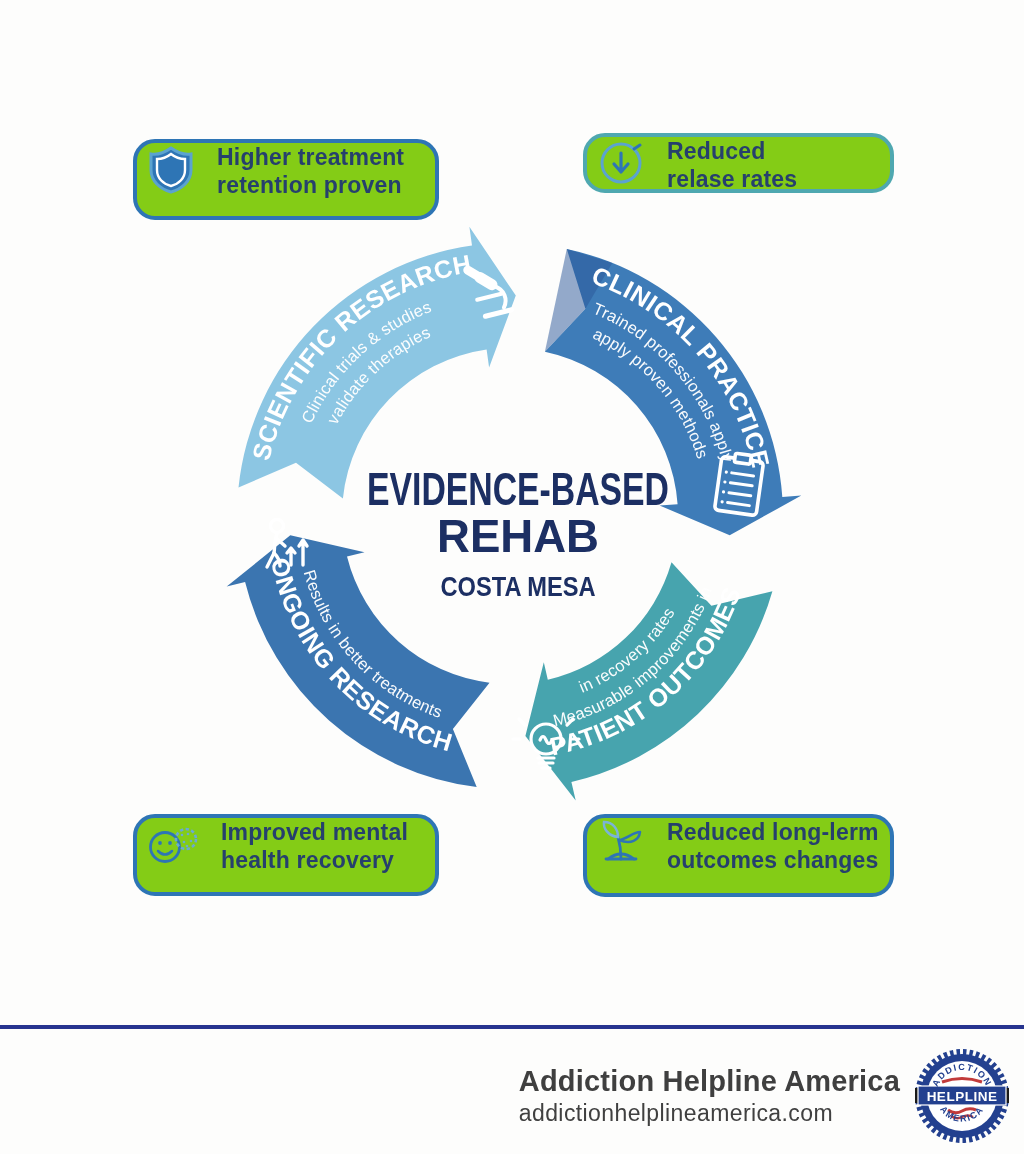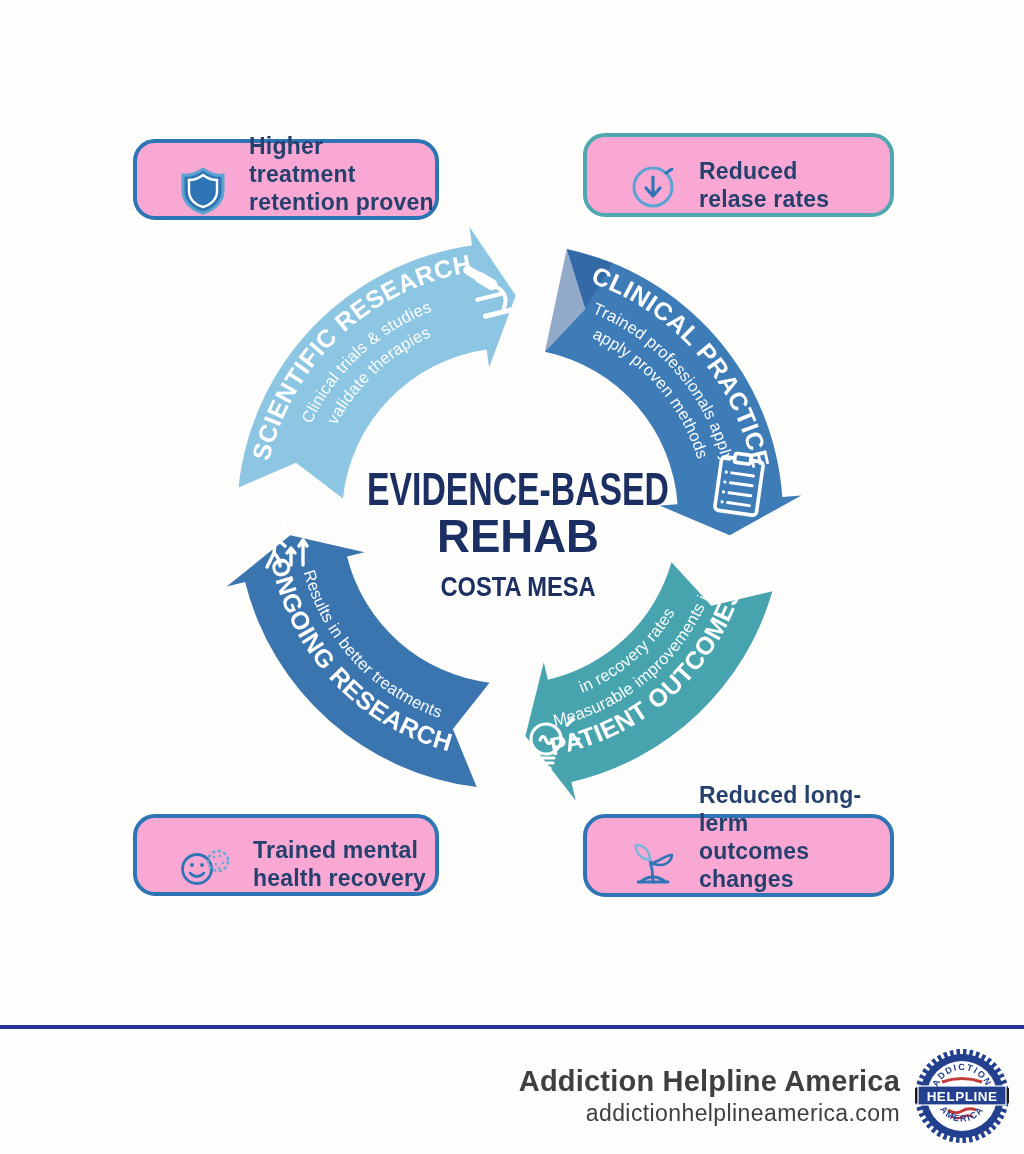--- a/index.html
+++ b/index.html
@@ -1,33 +1,33 @@
 <!DOCTYPE html>
 <html><head>
 <meta charset="utf-8">
 <style>
   html,body{margin:0;padding:0;background:#fdfdfc;}
   #canvas{position:relative;width:1024px;height:1154px;background:#fdfdfc;overflow:hidden;
           font-family:"Liberation Sans",sans-serif;}
-  .benefit{position:absolute;display:flex;align-items:flex-end;gap:20px;padding-left:40px;
-           border-radius:22px;border:4px solid #2e75b5;box-sizing:border-box;background:#f9a8d4;}
+  .benefit{position:absolute;display:flex;align-items:flex-start;gap:20px;padding-left:8px;
+           border-radius:22px;border:4px solid #2e75b5;box-sizing:border-box;background:#84cc16;}
   .benefit.teal{border-color:#4fa8b0;}
   .benefit .txt{font-size:23px;font-weight:bold;color:#26406d;line-height:1.22;letter-spacing:.2px;}
   .benefit svg{flex:0 0 auto;}
   #box-tl{left:133px;top:139px;width:306px;height:81px;}
-  #box-tr{left:583px;top:133px;width:311px;height:84px;}
+  #box-tr{left:583px;top:133px;width:311px;height:60px;}
   #box-bl{left:133px;top:814px;width:306px;height:82px;}
   #box-br{left:583px;top:814px;width:311px;height:83px;}
   #cycle-svg{position:absolute;left:0;top:0;}
   .seg-title{font-size:25px;font-weight:bold;fill:#ffffff;letter-spacing:.5px;}
   .seg-sub{font-size:16.5px;fill:#ffffff;opacity:.97;letter-spacing:.2px;}
   .center-big{font-weight:bold;fill:#1c2f63;}
   #footer-divider{position:absolute;left:0;right:0;top:1025px;height:4px;background:#27348f;}
   #footer{position:absolute;right:14px;top:1048px;display:flex;align-items:center;gap:14px;}
-  #footer .brandtxt{text-align:right;}
+  #footer .brandtxt{text-align:left;}
   #footer .brand{font-size:29px;font-weight:bold;color:#3f3f3f;letter-spacing:.2px;}
   #footer .site{font-size:23px;color:#404040;letter-spacing:.4px;margin-top:2px;}
   .icon-stroke{stroke:#2e75b5;fill:none;stroke-linecap:round;stroke-linejoin:round;}
 </style>
 </head>
 <body>
 
 <div id="canvas">
 
   <div class="benefit" id="box-tl">
@@ -60,21 +60,21 @@
       <circle cx="-3" cy="-1" r="1.9" fill="#2e75b5"></circle>
       <path d="M-15,7 Q-8,14 -1,7" class="icon-stroke" stroke-width="2.5"></path>
       <circle cx="13" cy="-5" r="10" fill="none" stroke="#6aaad2" stroke-width="2.6" stroke-dasharray="3.4 2.4"></circle>
       <circle cx="9" cy="-9" r="1.3" fill="#6aaad2"></circle>
         <circle cx="15" cy="-10" r="1.3" fill="#6aaad2"></circle>
       <circle cx="18" cy="-3" r="1.3" fill="#6aaad2"></circle>
         <circle cx="11" cy="-2" r="1.3" fill="#6aaad2"></circle>
       <circle cx="14" cy="2" r="1.3" fill="#6aaad2"></circle>
     </svg>
     <div class="txt">
-      <div>Trained mental</div>
+      <div>Improved mental</div>
       <div>health recovery</div>
     </div>
   </div>
 
   <div class="benefit" id="box-br">
     <svg width="52" height="52" viewBox="-26 -26 52 52">
       <path d="M0,15 C0,6 -1,0 -3,-7" class="icon-stroke" stroke-width="2.8"></path>
       <path d="M-3,-7 C-13,-8 -18,-16 -17,-22 C-8,-22 -3,-15 -3,-7 Z" fill="none" stroke="#7ab4d8" stroke-width="2.5"></path>
       <path d="M-2,-4 C6,-5 12,-12 19,-12 C18,-4 10,1 -2,-4 Z" class="icon-stroke" stroke-width="2.5"></path>
       <path d="M-13,15 Q0,5 13,15" class="icon-stroke" stroke-width="2.8"></path>

